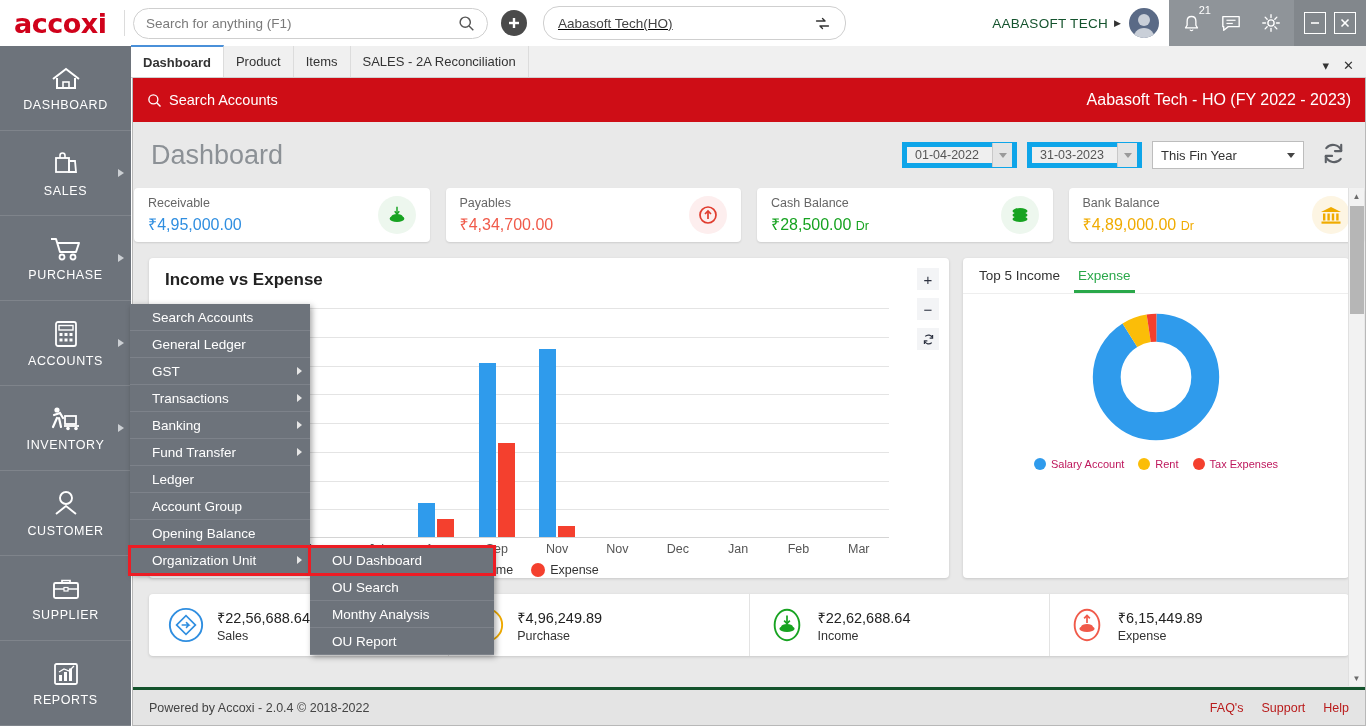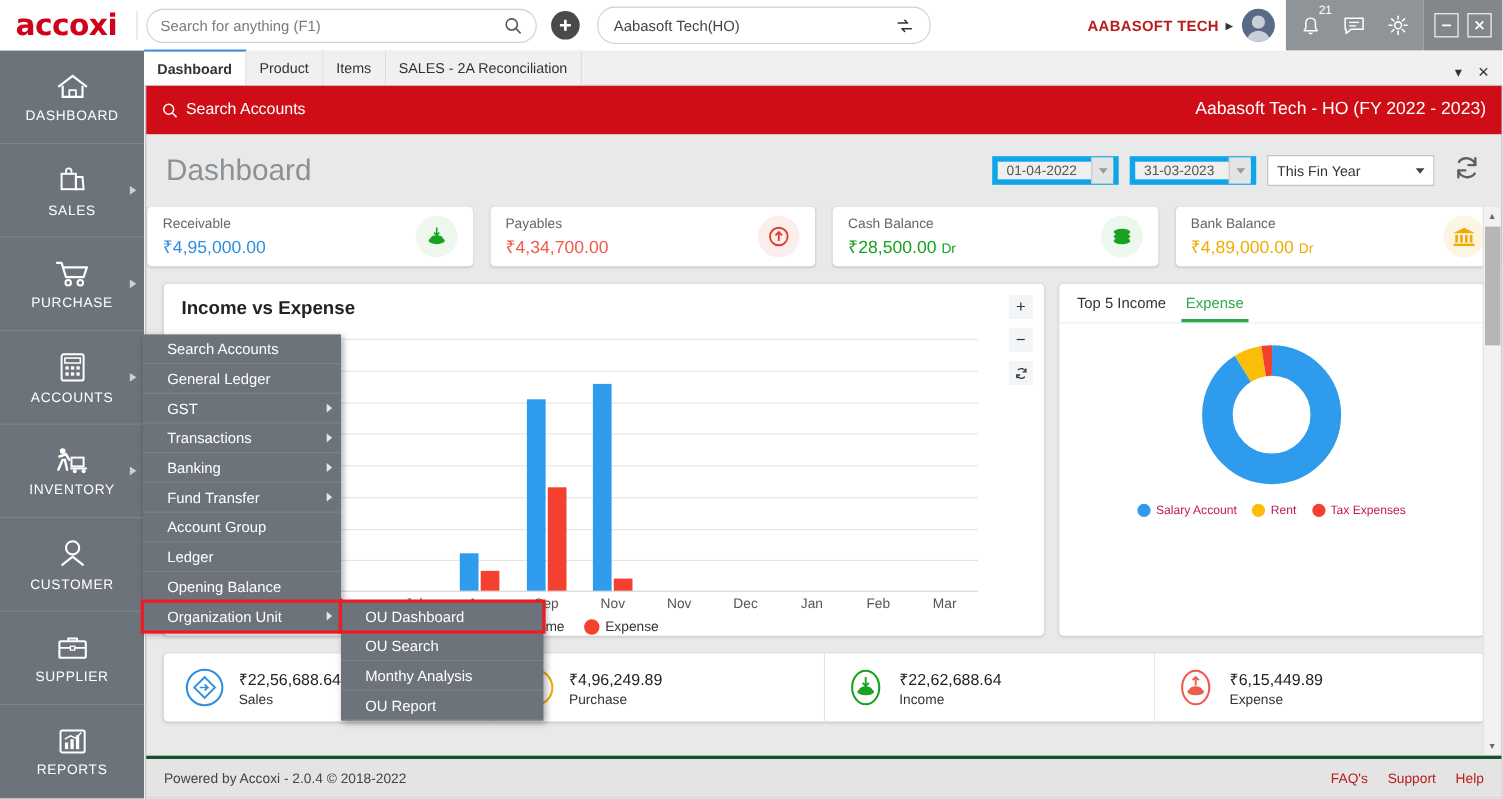--- a/index.html
+++ b/index.html
@@ -21,24 +21,24 @@
                 display:flex; align-items:center; padding:0 12px; background:#fff; }
   .search-box input { border:none; outline:none; flex:1; font-size:13.5px; color:#555;
                       font-family:"Liberation Sans", sans-serif; background:transparent; }
   .search-box input::placeholder { color:#7a7a7a; }
   .ico-svg { display:block; }
   .plus-btn { width:26px; height:26px; border-radius:50%; background:#4a4a4a; color:#fff;
               display:flex; align-items:center; justify-content:center; margin-left:13px;
               font-size:20px; line-height:0; cursor:pointer; }
   .org-box { margin-left:16px; width:303px; height:31px; border:1px solid #cfcfcf;
              border-radius:16px; display:flex; align-items:center; padding:16px 14px;
-             justify-content:space-between; }
+             justify-content:space-between;text-decoration:underline; }
   .org-box .org-name { font-size:13.5px; color:#444; }
   .topbar-right { margin-left:auto; display:flex; align-items:center; height:46px; }
-  .user-name { font-size:13.5px; color:#b91c1c; letter-spacing:0.3px;font-weight:bold; }
+  .user-name { font-size:13.5px; color:#14532d; letter-spacing:0.3px; }
   .user-caret { margin:0 8px 0 6px; font-size:9px; color:#333; }
   .avatar { width:30px; height:30px; border-radius:50%; background:#5a6a86; position:relative;
             overflow:hidden; margin-right:10px; }
   .avatar::before { content:""; position:absolute; left:9px; top:6px; width:12px; height:12px;
                     border-radius:50%; background:#c9cfd8; }
   .avatar::after { content:""; position:absolute; left:4px; top:20px; width:22px; height:16px;
                    border-radius:11px 11px 0 0; background:#c9cfd8; }
   .icon-group { background:#8f9499; height:46px; display:flex; align-items:center; padding:0 12px; gap:18px; }
   .ic { position:relative; cursor:pointer; display:flex; align-items:center; }
   .badge { position:absolute; top:-9px; right:-9px; font-size:11px; color:#fff; }
@@ -699,24 +699,24 @@
       </div>
       <div class="menu-item">
         <span>Banking</span>
         <i class="marw"></i>
       </div>
       <div class="menu-item">
         <span>Fund Transfer</span>
         <i class="marw"></i>
       </div>
       <div class="menu-item">
+        <span>Ledger</span>
+      </div>
+      <div class="menu-item">
         <span>Account Group</span>
-      </div>
-      <div class="menu-item">
-        <span>Ledger</span>
       </div>
       <div class="menu-item">
         <span>Opening Balance</span>
       </div>
       <div class="menu-item hl-red">
         <span>Organization Unit</span>
         <i class="marw"></i>
       </div>
     </div>
   <div class="menu menu-sub" id="menu-sub">

